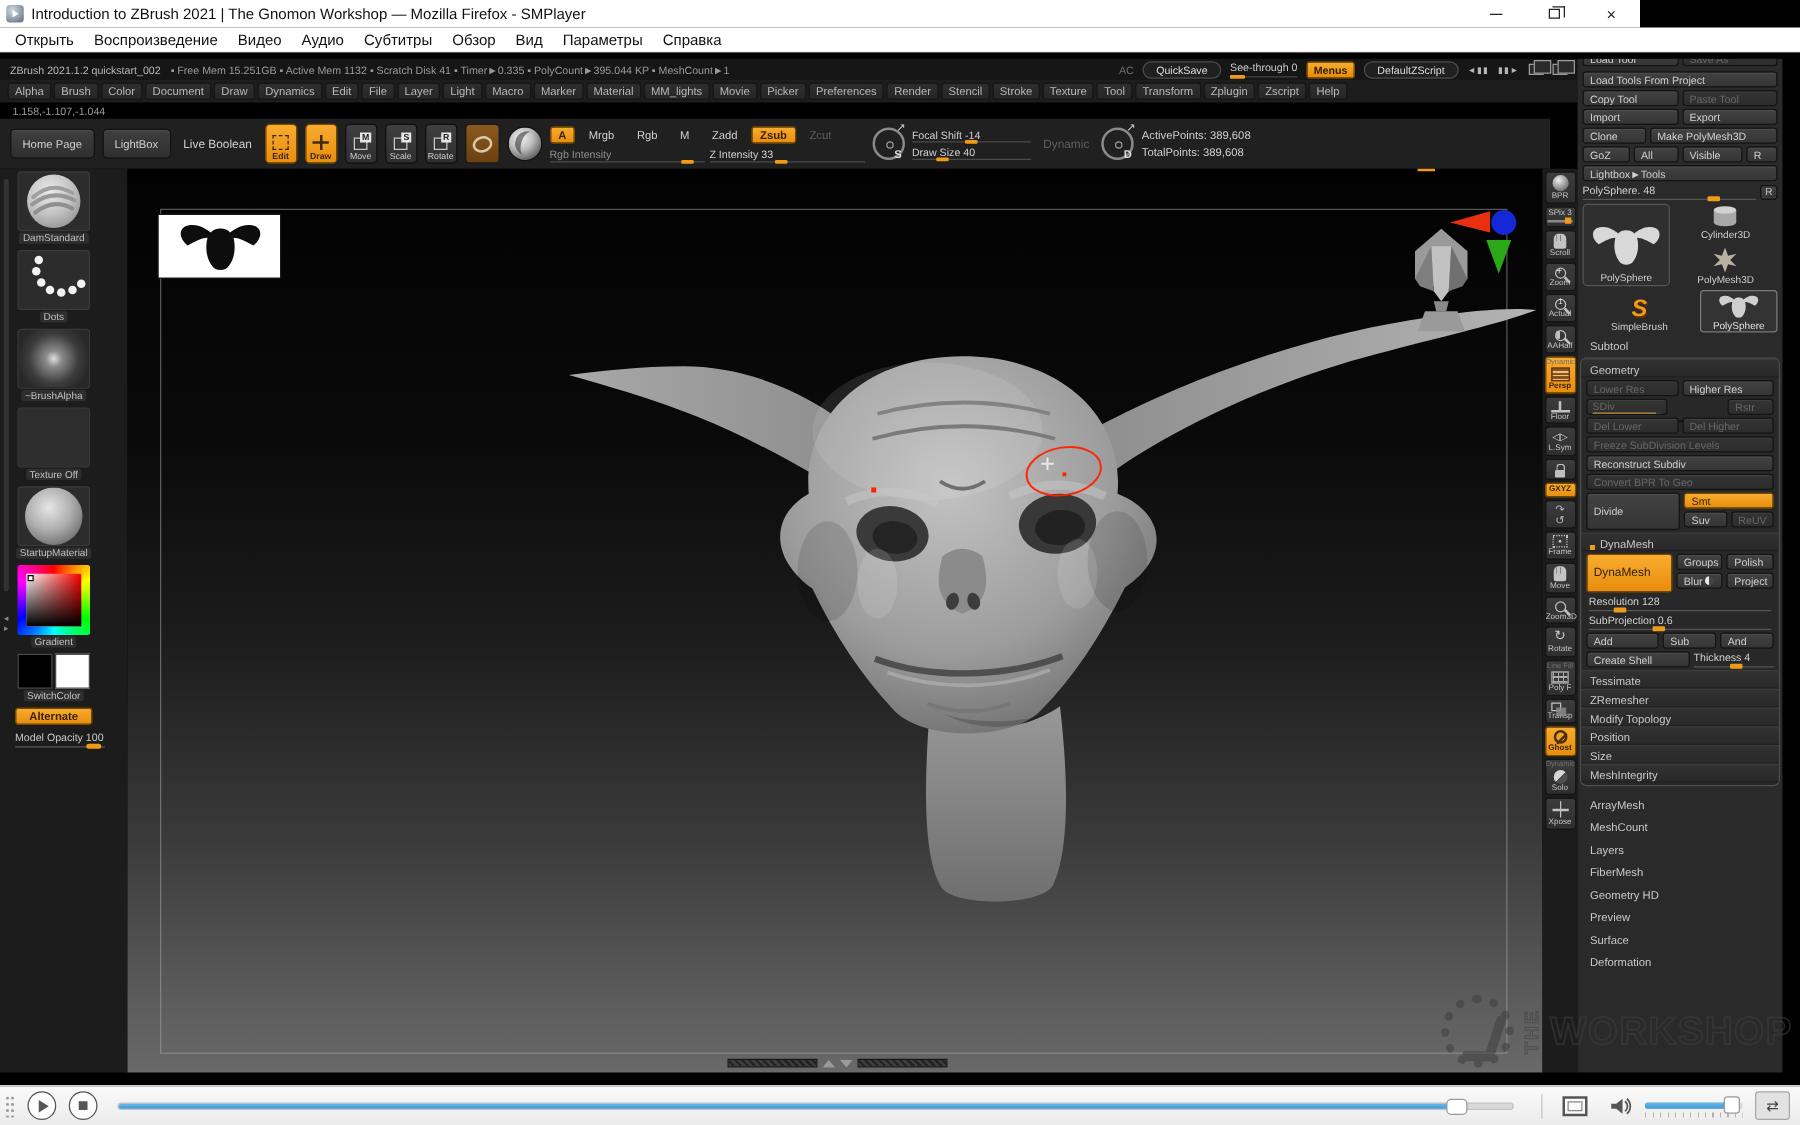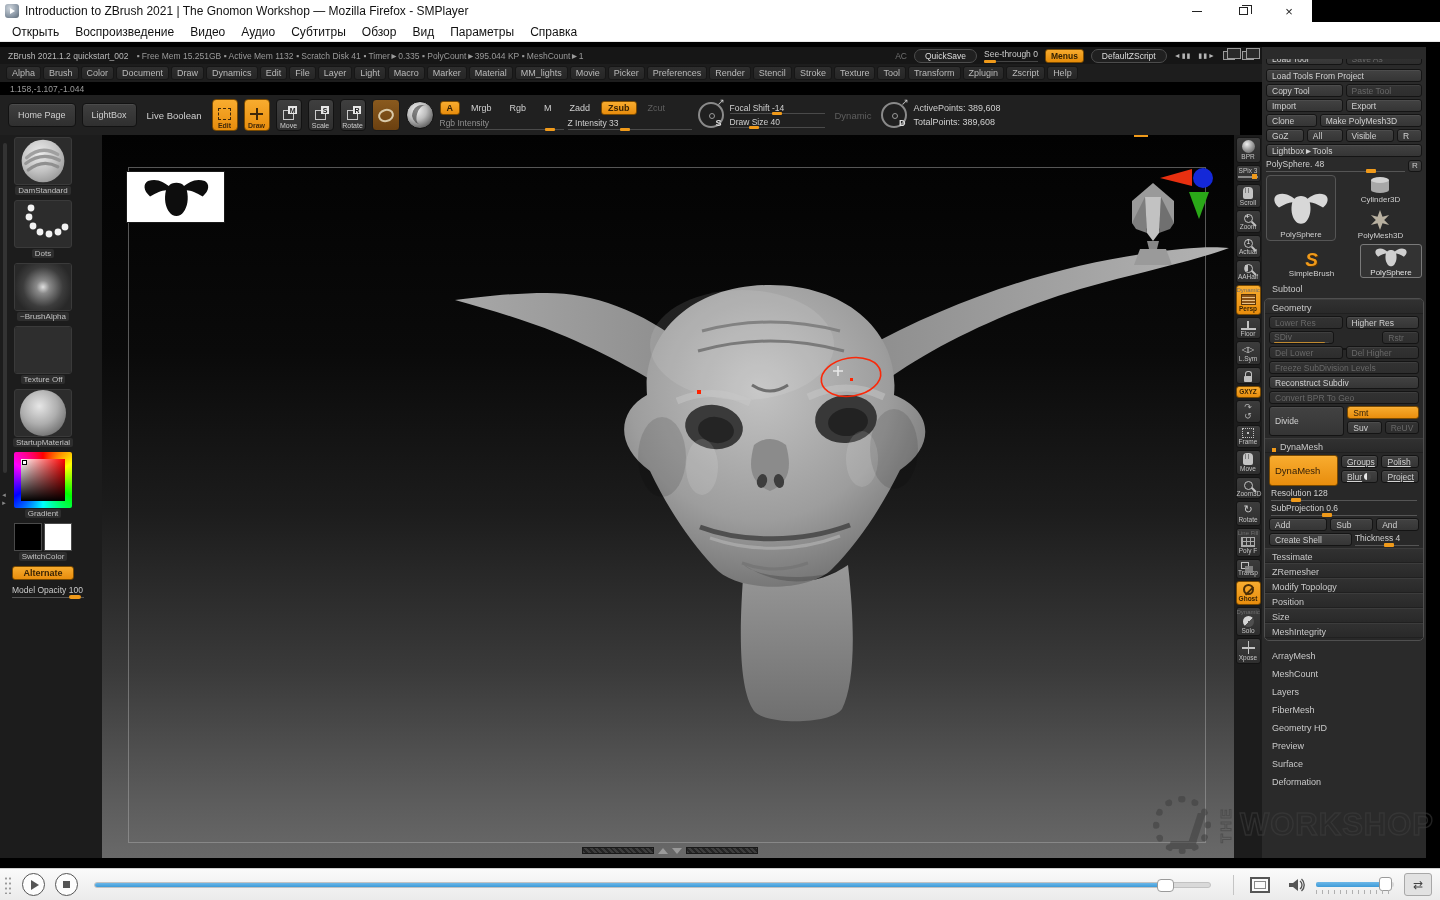--- a/index.html
+++ b/index.html
@@ -144,21 +144,21 @@
   .sic-ghost{width:11px;height:11px;border:2px solid #4a2e08;border-radius:50%;}
   .sic-ghost::after{content:"";position:absolute;left:-1px;top:4px;width:11px;height:2px;background:#4a2e08;transform:rotate(-45deg);}
   .sic-solo{width:11px;height:11px;border-radius:50%;background:linear-gradient(135deg,#d6d6d6 50%,#4f4f4f 50%);}
   .sic-xpose{width:13px;height:13px;}
   .sic-xpose::before{content:"";position:absolute;left:6px;top:0;width:1.5px;height:13px;background:#c2c2c2;}
   .sic-xpose::after{content:"";position:absolute;left:0;top:6px;width:13px;height:1.5px;background:#c2c2c2;}
   .spix-track{position:relative;width:20px;height:2px;background:#8a8a8a;margin:1px auto 2px;}
   .spix-handle{position:absolute;right:1px;top:-2px;width:5px;height:5px;background:var(--orange);}
 
   
-  .panel{position:absolute;left:1262px;top:5px;width:164px;height:811px;background:#2a2a2a;overflow:hidden;padding-top:12px;}
+  .panel{position:absolute;left:1262px;top:5px;width:164px;height:811px;background:#2a2a2a;overflow:hidden;padding-top:0;}
   .prow{display:flex;gap:3px;margin:2px 4px;height:13px;}
   .btn{flex:1;display:flex;align-items:center;padding:0 5px;background:linear-gradient(#424242,#353535);border:1px solid #141414;border-radius:3px;color:#d0d0d0;font-size:8.5px;box-shadow:inset 0 1px 0 rgba(255,255,255,.06);white-space:nowrap;overflow:hidden;}
   .btn.dim{color:#686868;background:linear-gradient(#333,#2d2d2d);}
   .btn.orange{background:linear-gradient(#f8ac2f,#e88d0d);color:#34210a;font-weight:normal;border-color:#7a4a00;}
   .btn.big{height:auto;}
   .clipped{height:8px;overflow:hidden;}
   .clipped .prow{margin-top:-7px;}
   .pslider{position:relative;height:13px;margin:2px 6px;font-size:8.5px;color:#d0d0d0;border-bottom:1px solid #555;white-space:nowrap;}
   .pslider.inrow{flex:1;margin:0;}
   .ph{position:absolute;bottom:-2px;width:10px;height:4px;background:var(--orange);border-radius:1px;}
@@ -178,21 +178,21 @@
   .thumb-small{width:62px;height:34px;background:#333;border:1px solid #7a7a7a;border-radius:3px;display:flex;flex-direction:column;align-items:center;justify-content:center;}
   .thumb-small .tlabel{font-size:8px;color:#e0e0e0;}
   .geo-divide{display:flex;gap:3px;margin:2px 4px;}
   .gd-left{flex:1.05;}
   .gd-left .btn{height:30px;}
   .gd-right{flex:1;display:flex;flex-direction:column;gap:2px;}
   .gd-right .prow{margin:0;}
   .dyn-top{display:flex;gap:3px;margin:2px 4px;}
   .dyn-main{flex:1.05;}
   .dyn-main .btn{height:31px;font-size:9.5px;}
-  .dyn-right{flex:1;display:flex;flex-direction:column;gap:2px;text-decoration:underline;}
+  .dyn-right{flex:1;display:flex;flex-direction:column;gap:2px;}
   .dyn-right .prow{margin:0;}
   .halfmoon{display:inline-block;width:7px;height:7px;border-radius:50%;background:linear-gradient(90deg,#e8e8e8 50%,#444 50%);margin-left:2px;}
 
   
   .watermark{position:absolute;right:6px;bottom:14px;display:flex;align-items:center;gap:6px;opacity:.55;pointer-events:none;}
   .wm-gear{width:58px;height:58px;border-radius:50%;border:7px dotted #3f3f3f;position:relative;}
   .wm-gear::after{content:"";position:absolute;left:14px;top:10px;width:18px;height:28px;border-right:8px solid #3f3f3f;border-bottom:8px solid #3f3f3f;transform:skewX(-18deg);}
   .wm-the{color:transparent;-webkit-text-stroke:1px #3f3f3f;font-size:15px;font-weight:bold;writing-mode:vertical-rl;transform:rotate(180deg);letter-spacing:2px;}
   .wm-lines{display:flex;flex-direction:column;line-height:.95;}
   .wm-big{font-size:31px;font-weight:bold;letter-spacing:1px;color:transparent;-webkit-text-stroke:1.4px #3f3f3f;}

